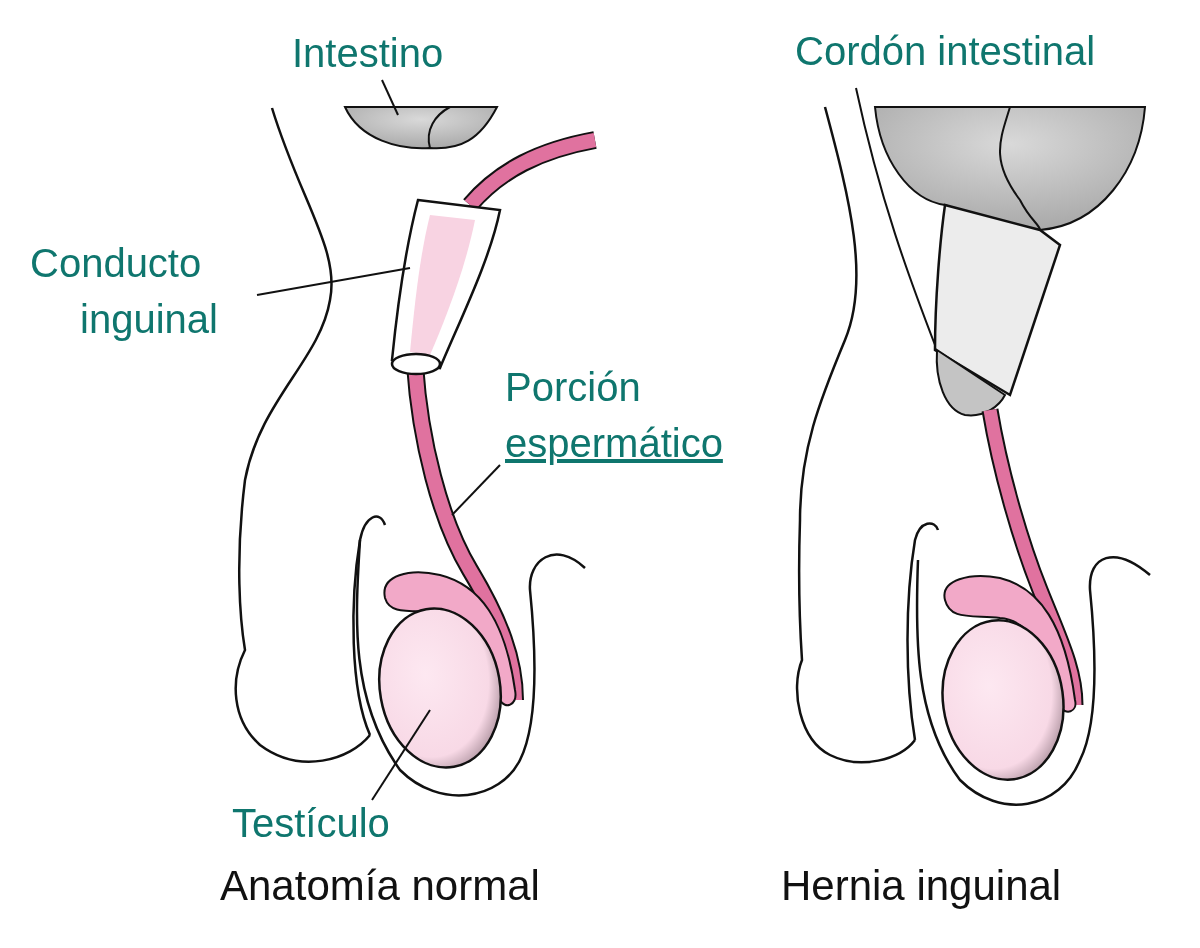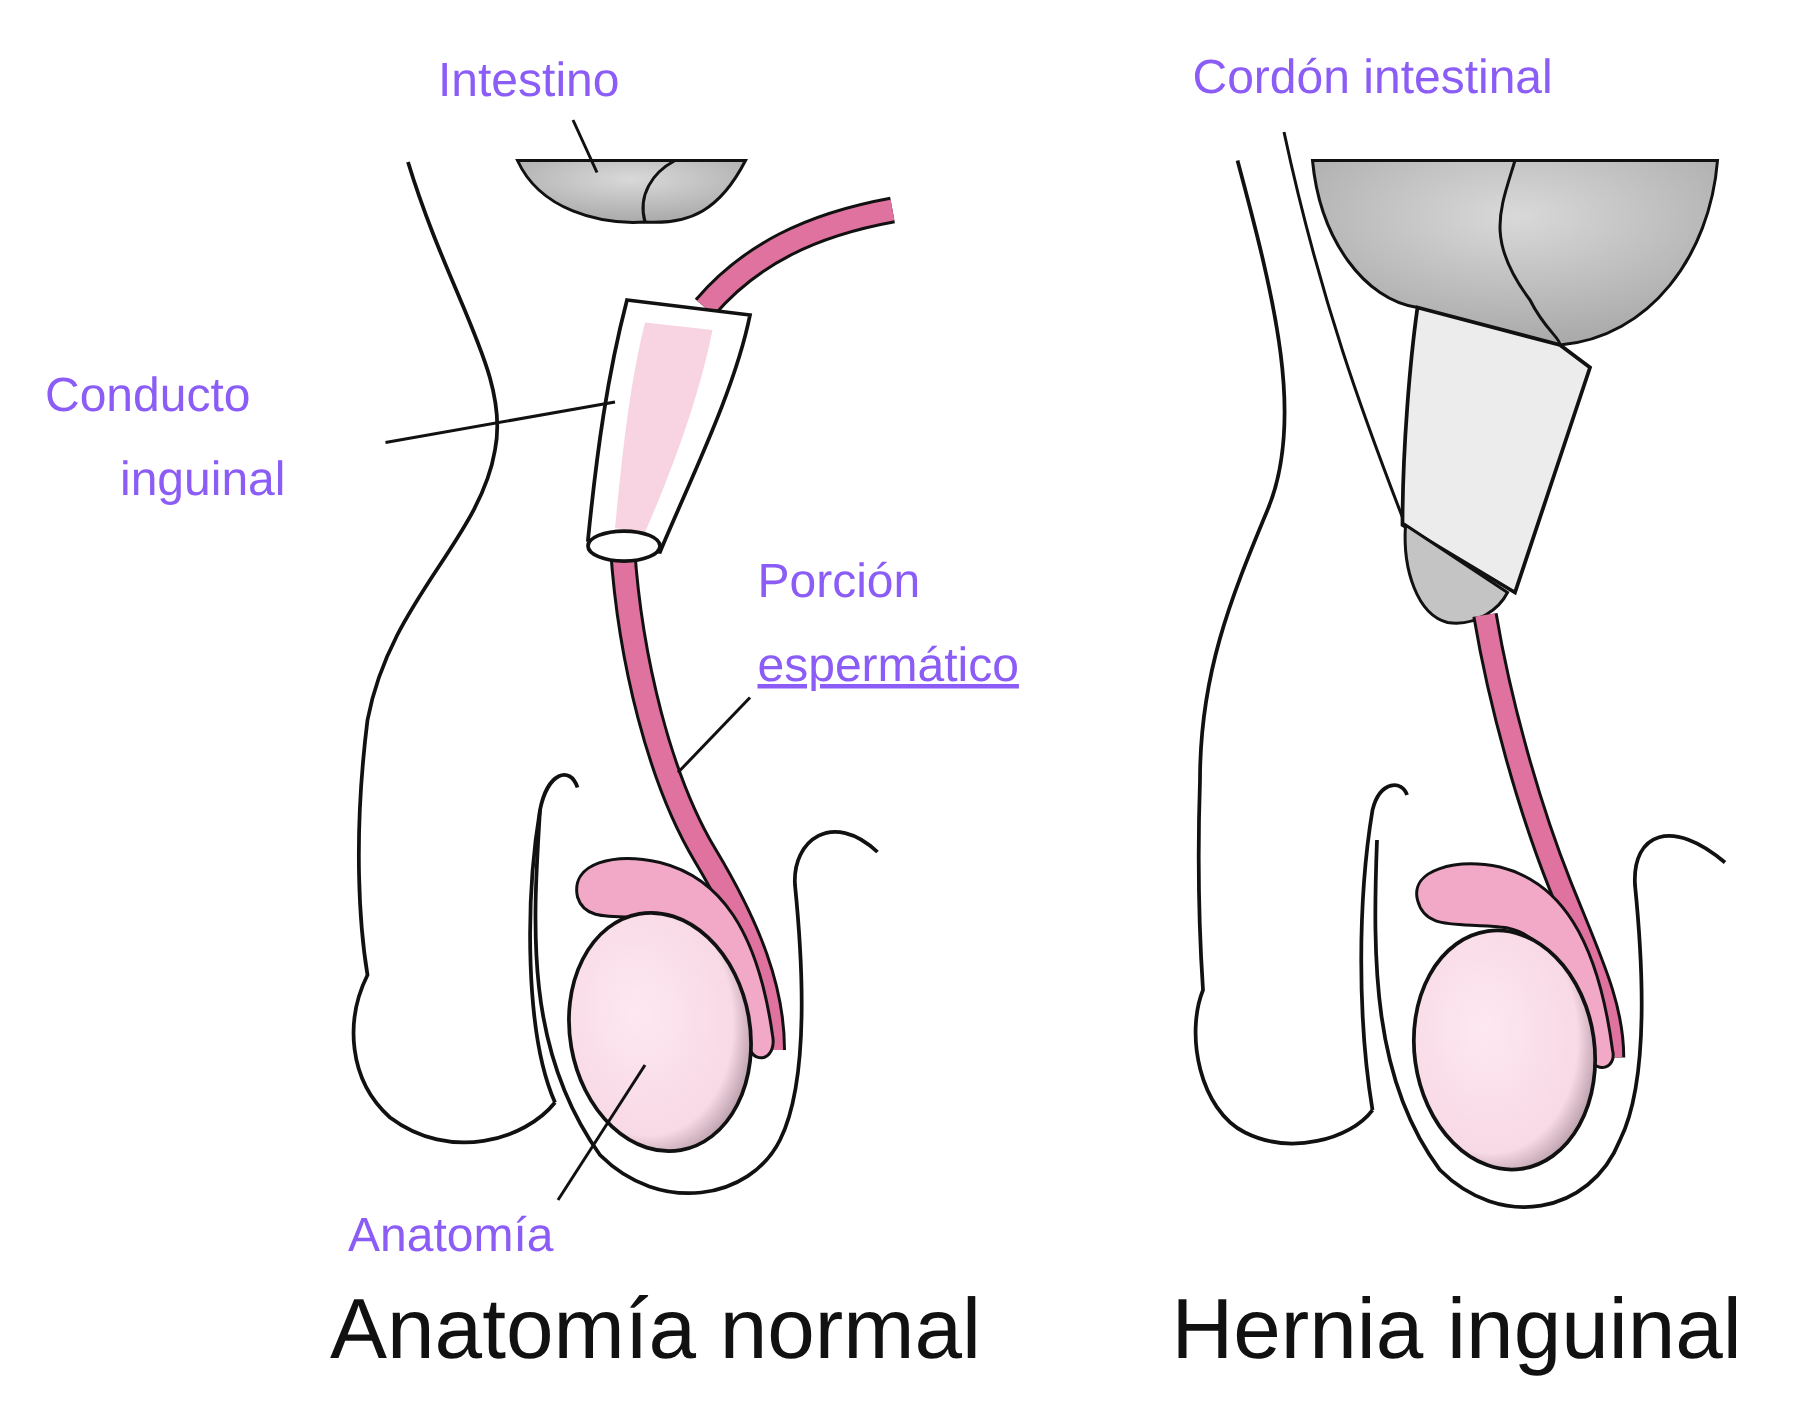--- a/index.html
+++ b/index.html
@@ -1,20 +1,20 @@
 <!DOCTYPE html>
 <html><head>
 <meta charset="utf-8">
 <style>
   html, body { margin: 0; padding: 0; background: #ffffff; }
   body { width: 1200px; height: 948px; position: relative; overflow: hidden;
          font-family: "Liberation Sans", "DejaVu Sans", sans-serif; color: #111; }
   svg.art { position: absolute; left: 0; top: 0; }
-  .lbl { position: absolute; font-size: 32px; line-height: 46px; color: #8b5cf6; white-space: nowrap; }
-  .cap { position: absolute; font-size: 57px; line-height: 48px; color: #111; white-space: nowrap; }
+  .lbl { position: absolute; font-size: 40px; line-height: 46px; color: #0f766e; white-space: nowrap; }
+  .cap { position: absolute; font-size: 42px; line-height: 48px; color: #111; white-space: nowrap; }
 </style>
 </head>
 <body>
 
 <svg class="art" width="1200" height="948" viewBox="0 0 1200 948">
   <defs>
     <radialGradient id="gIntest" cx="50%" cy="30%" r="70%">
       <stop offset="0%" stop-color="#d9d9d9"></stop>
       <stop offset="100%" stop-color="#a9a9a9"></stop>
     </radialGradient>
@@ -73,17 +73,17 @@
     <path d="M945,600 C940,580 970,572 1000,578 C1040,588 1065,625 1075,700 C1078,712 1065,716 1060,706 C1050,655 1030,620 1000,618 C970,615 950,620 945,600 Z" fill="#f2a9c8" stroke="#111" stroke-width="2"></path>
     <ellipse cx="1003" cy="700" rx="60" ry="80" transform="rotate(-8 1003 700)" fill="url(#gTest)" stroke="#111" stroke-width="2.5"></ellipse>
   </g>
 </svg>
 
 <div class="lbl" style="left:292px; top:30px;">Intestino</div>
 <div class="lbl" style="left:30px; top:240px;">Conducto</div>
 <div class="lbl" style="left:80px; top:296px;">inguinal</div>
 <div class="lbl" style="left:505px; top:364px;">Porción</div>
 <div class="lbl" style="left:505px; top:420px;text-decoration:underline;">espermático</div>
-<div class="lbl" style="left:232px; top:800px;">Anatomía</div>
+<div class="lbl" style="left:232px; top:800px;">Testículo</div>
 <div class="lbl" style="left:795px; top:28px;">Cordón intestinal</div>
 
 <div class="cap" style="left:220px; top:862px;">Anatomía normal</div>
 <div class="cap" style="left:781px; top:862px;">Hernia inguinal</div>
 
 </body></html>

